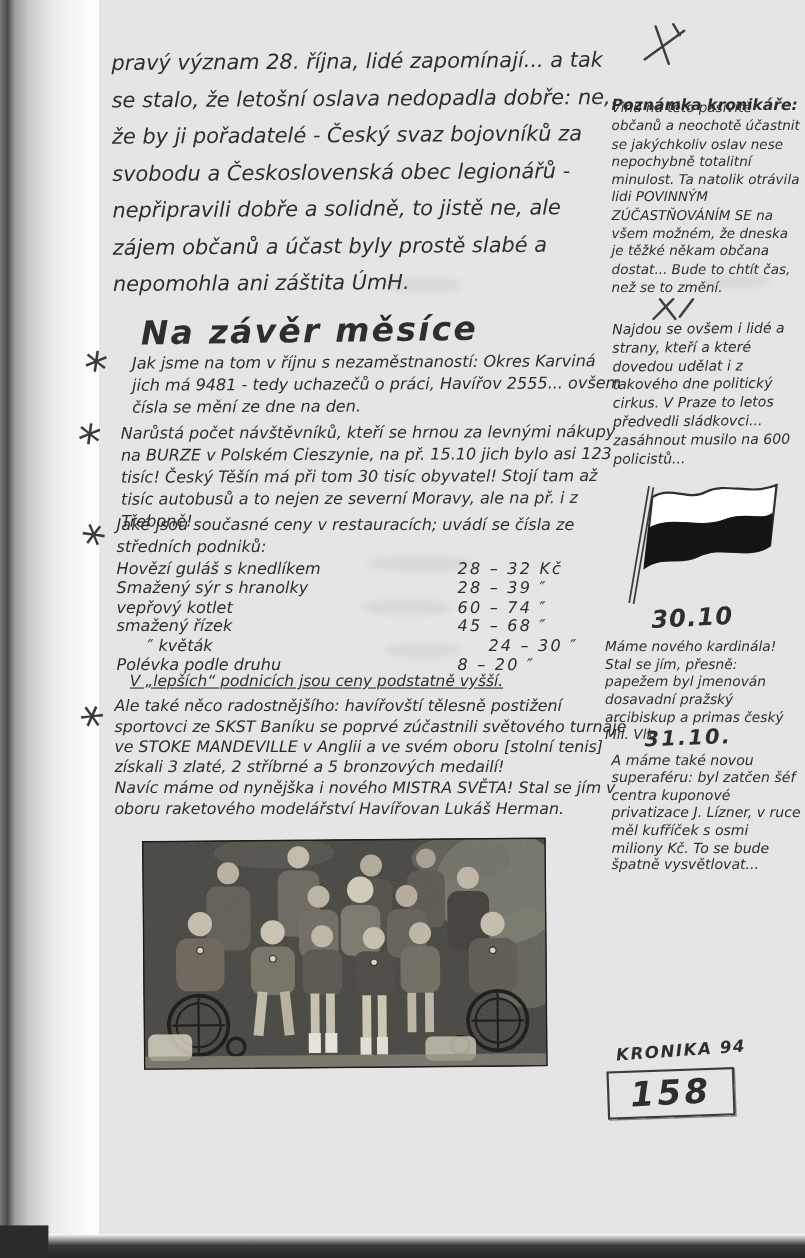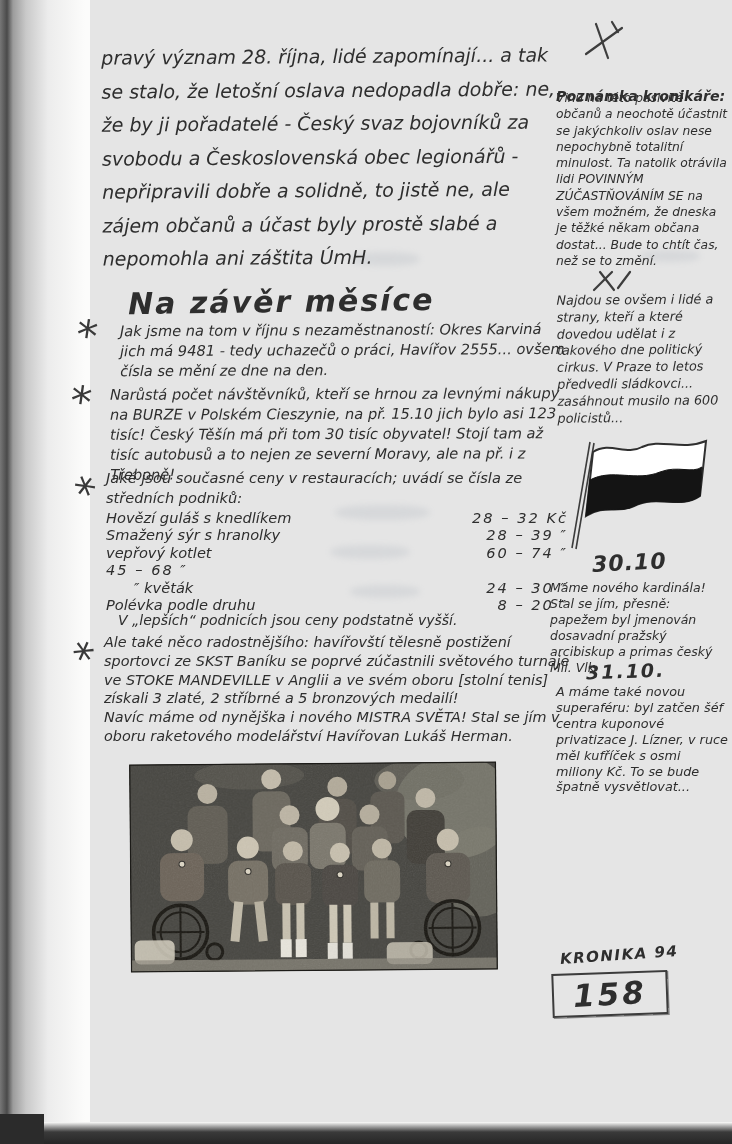--- a/index.html
+++ b/index.html
@@ -20,25 +20,25 @@
   .section-heading{left:128px;top:284px;font-size:30px;font-weight:bold;letter-spacing:2px;transform:rotate(-0.8deg);}
 
   .star{color:#3a3a3a;font-size:42px;line-height:20px;transform:rotate(8deg);}
   .s1{left:76px;top:326px;} .s2{left:70px;top:392px;} .s3{left:70px;top:482px;transform:rotate(38deg);} .s4{left:70px;top:648px;transform:rotate(24deg);}
 
   .item{width:450px;font-size:14.6px;line-height:20px;}
   .it1{left:120px;top:320px;transform:rotate(-0.3deg);}
   .it2{left:110px;top:384px;width:458px;transform:rotate(-0.2deg);}
   .it3{left:106px;top:468px;width:462px;}
   .price-block{left:106px;top:509px;width:462px;font-size:14.6px;}
-  .price-row{display:flex;height:17.4px;line-height:17.4px;justify-content:space-between;}
+  .price-row{display:flex;height:17.4px;line-height:17.4px;}
   .pname{width:310px;white-space:nowrap;}
   .pname.indent{padding-left:28px;}
   .pprice{white-space:nowrap;letter-spacing:2px;}
-  .pfoot{left:118px;top:612px;width:460px;font-size:14px;}
+  .pfoot{left:118px;top:612px;width:460px;font-size:14px;text-decoration:underline;}
   .it4{left:104px;top:633px;width:468px;font-size:14.4px;line-height:18.8px;}
   .it4 p{margin:0;}
 
   .photo-wrap{left:130px;top:763px;width:367px;height:208px;transform:rotate(-0.5deg);}
   .note-heading{left:556px;top:88px;font-size:14.2px;font-weight:bold;}
   .note-body{left:556px;top:90px;width:175px;line-height:16.3px;font-size:12.3px;}
   .para2{left:557px;top:292px;width:173px;line-height:16.8px;font-size:12.8px;transform:rotate(-0.5deg);}
   .flag-wrap{left:560px;top:436px;width:158px;height:116px;}
   .date-head1{left:592px;top:550px;font-size:22px;font-weight:bold;letter-spacing:1px;transform:rotate(-3deg);}
   .entry1{left:550px;top:580px;width:177px;line-height:16px;font-size:12.5px;}
@@ -86,20 +86,21 @@
     </div>
     <div class="price-row">
       <span class="pname">Smažený sýr s hranolky</span>
       <span class="pprice">28 – 39 ″</span>
     </div>
     <div class="price-row">
       <span class="pname">vepřový kotlet</span>
       <span class="pprice">60 – 74 ″</span>
     </div>
     <div class="price-row">
+      <span class="pname">smažený řízek</span>
       <span class="pprice">45 – 68 ″</span>
     </div>
     <div class="price-row">
       <span class="pname indent">″  květák</span>
       <span class="pprice">24 – 30 ″</span>
     </div>
     <div class="price-row">
       <span class="pname">Polévka podle druhu</span>
       <span class="pprice">8 – 20 ″</span>
     </div>

